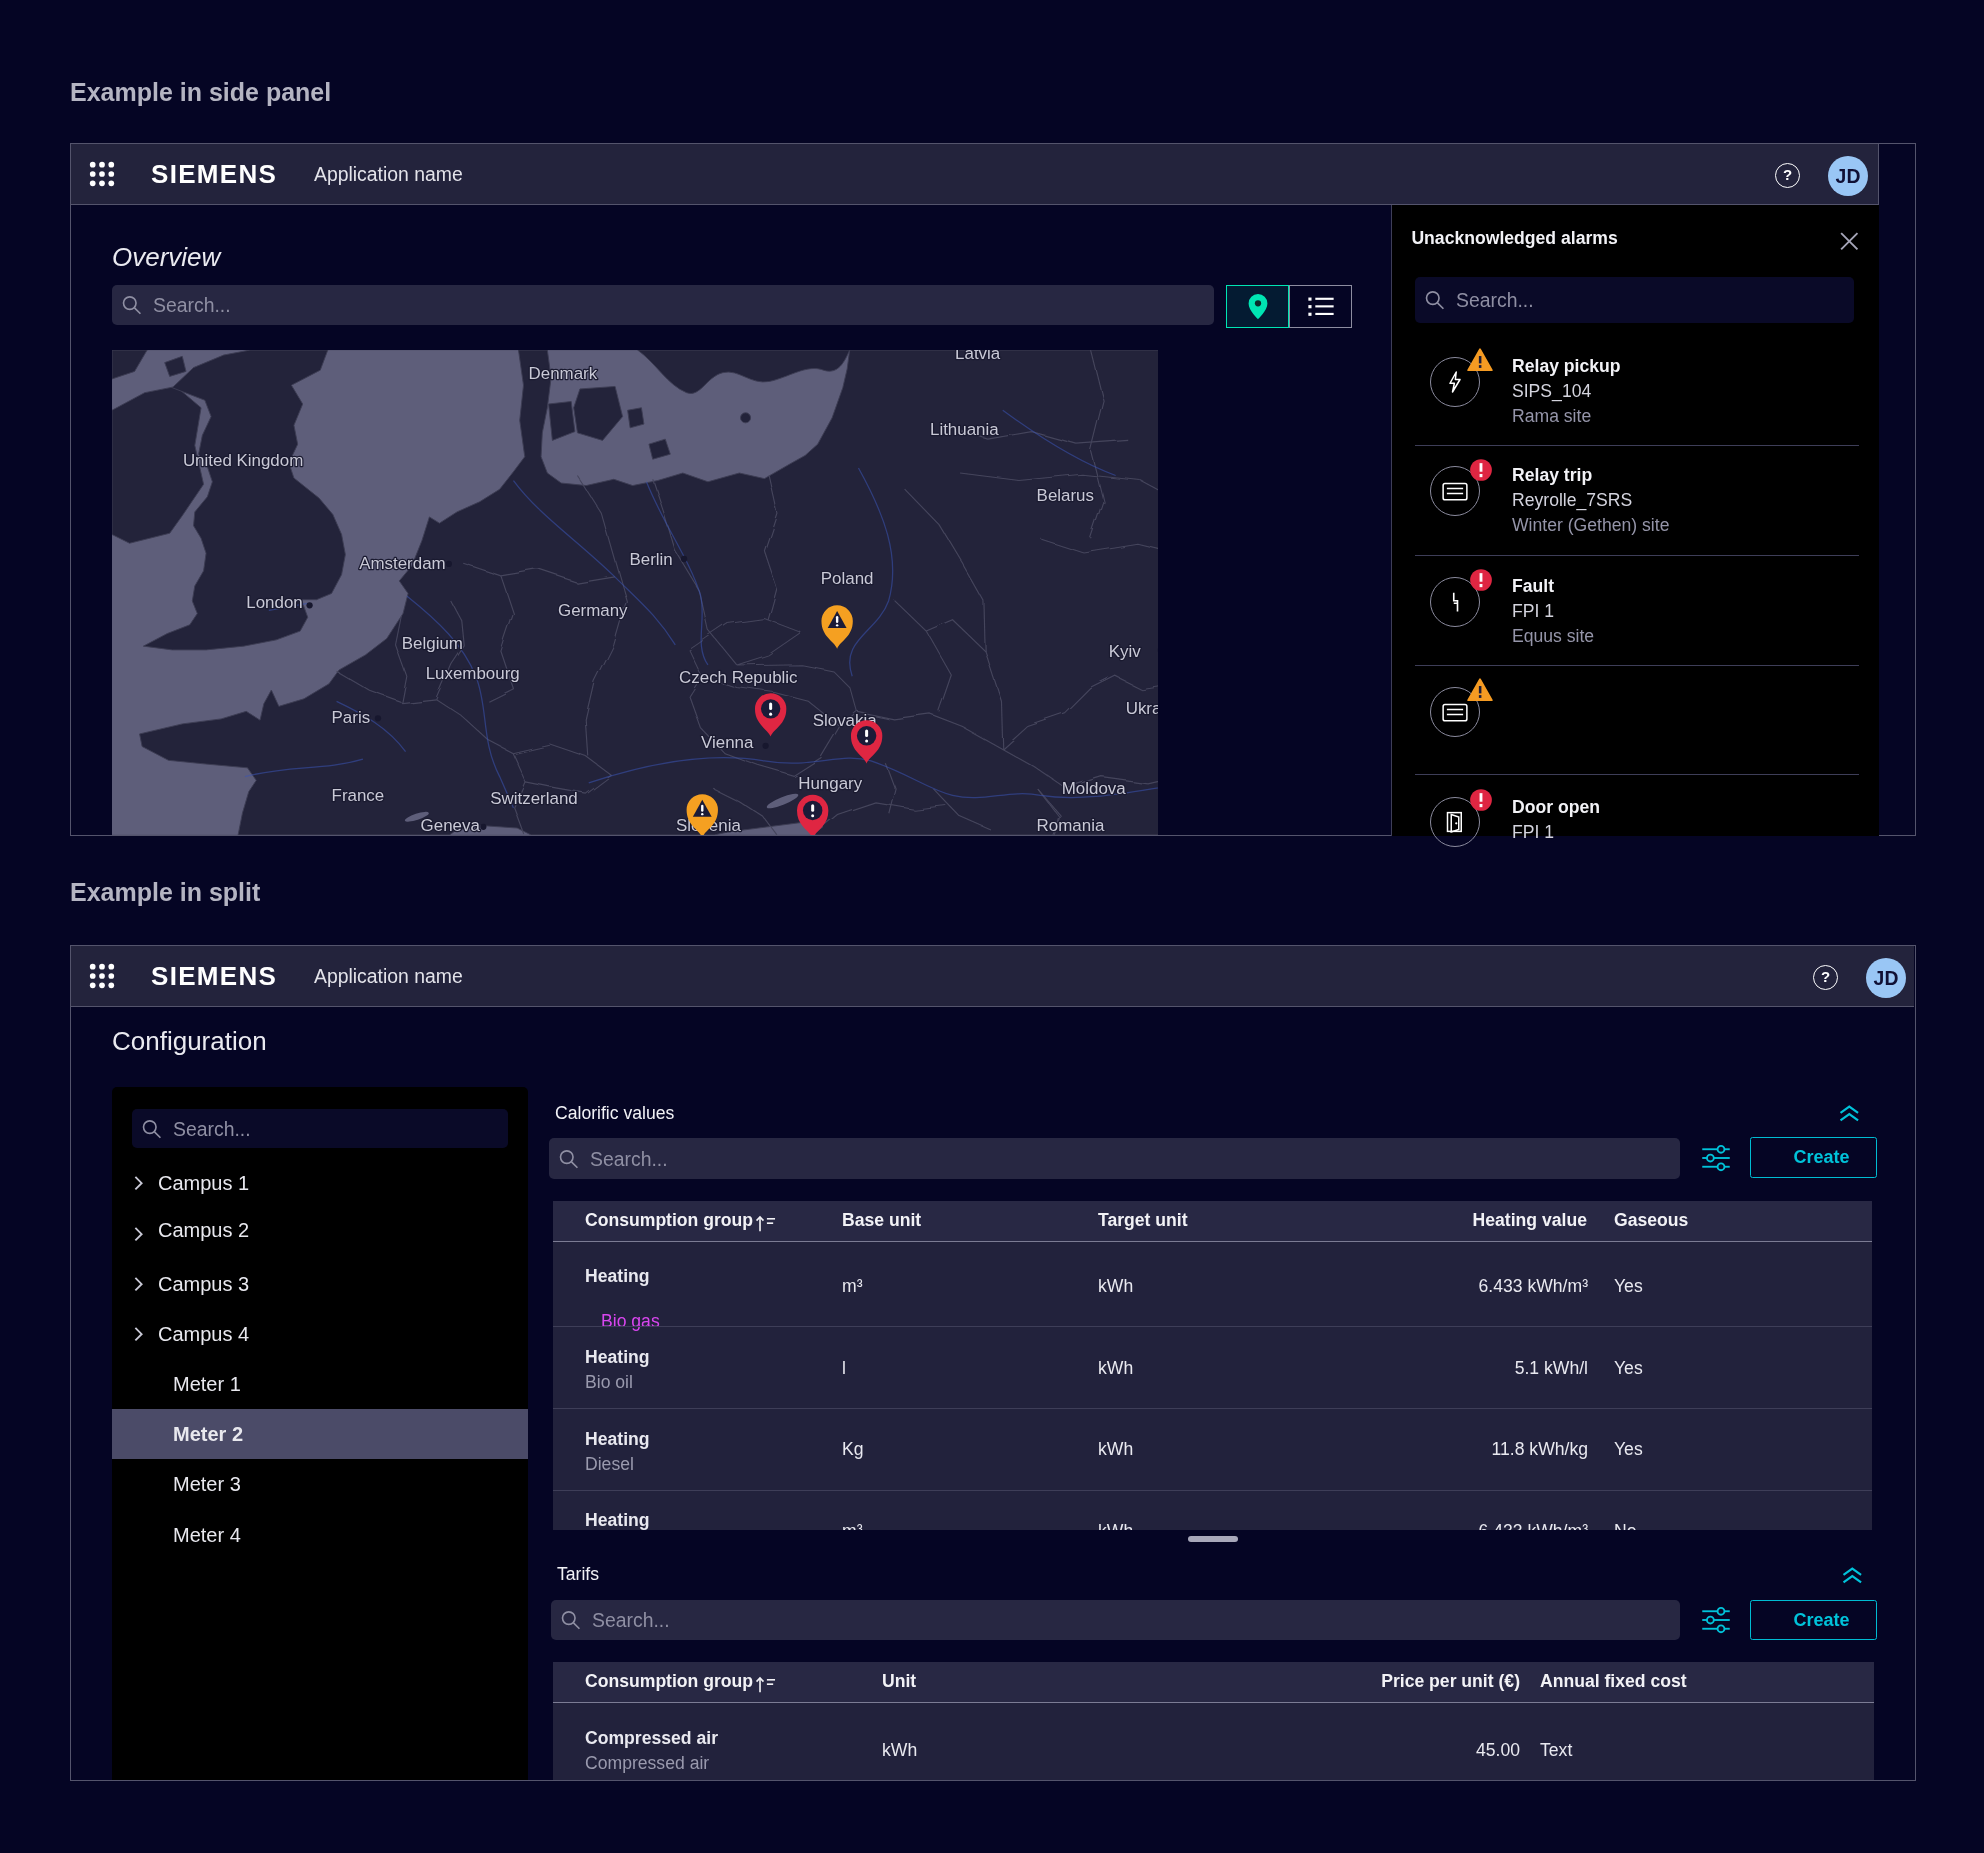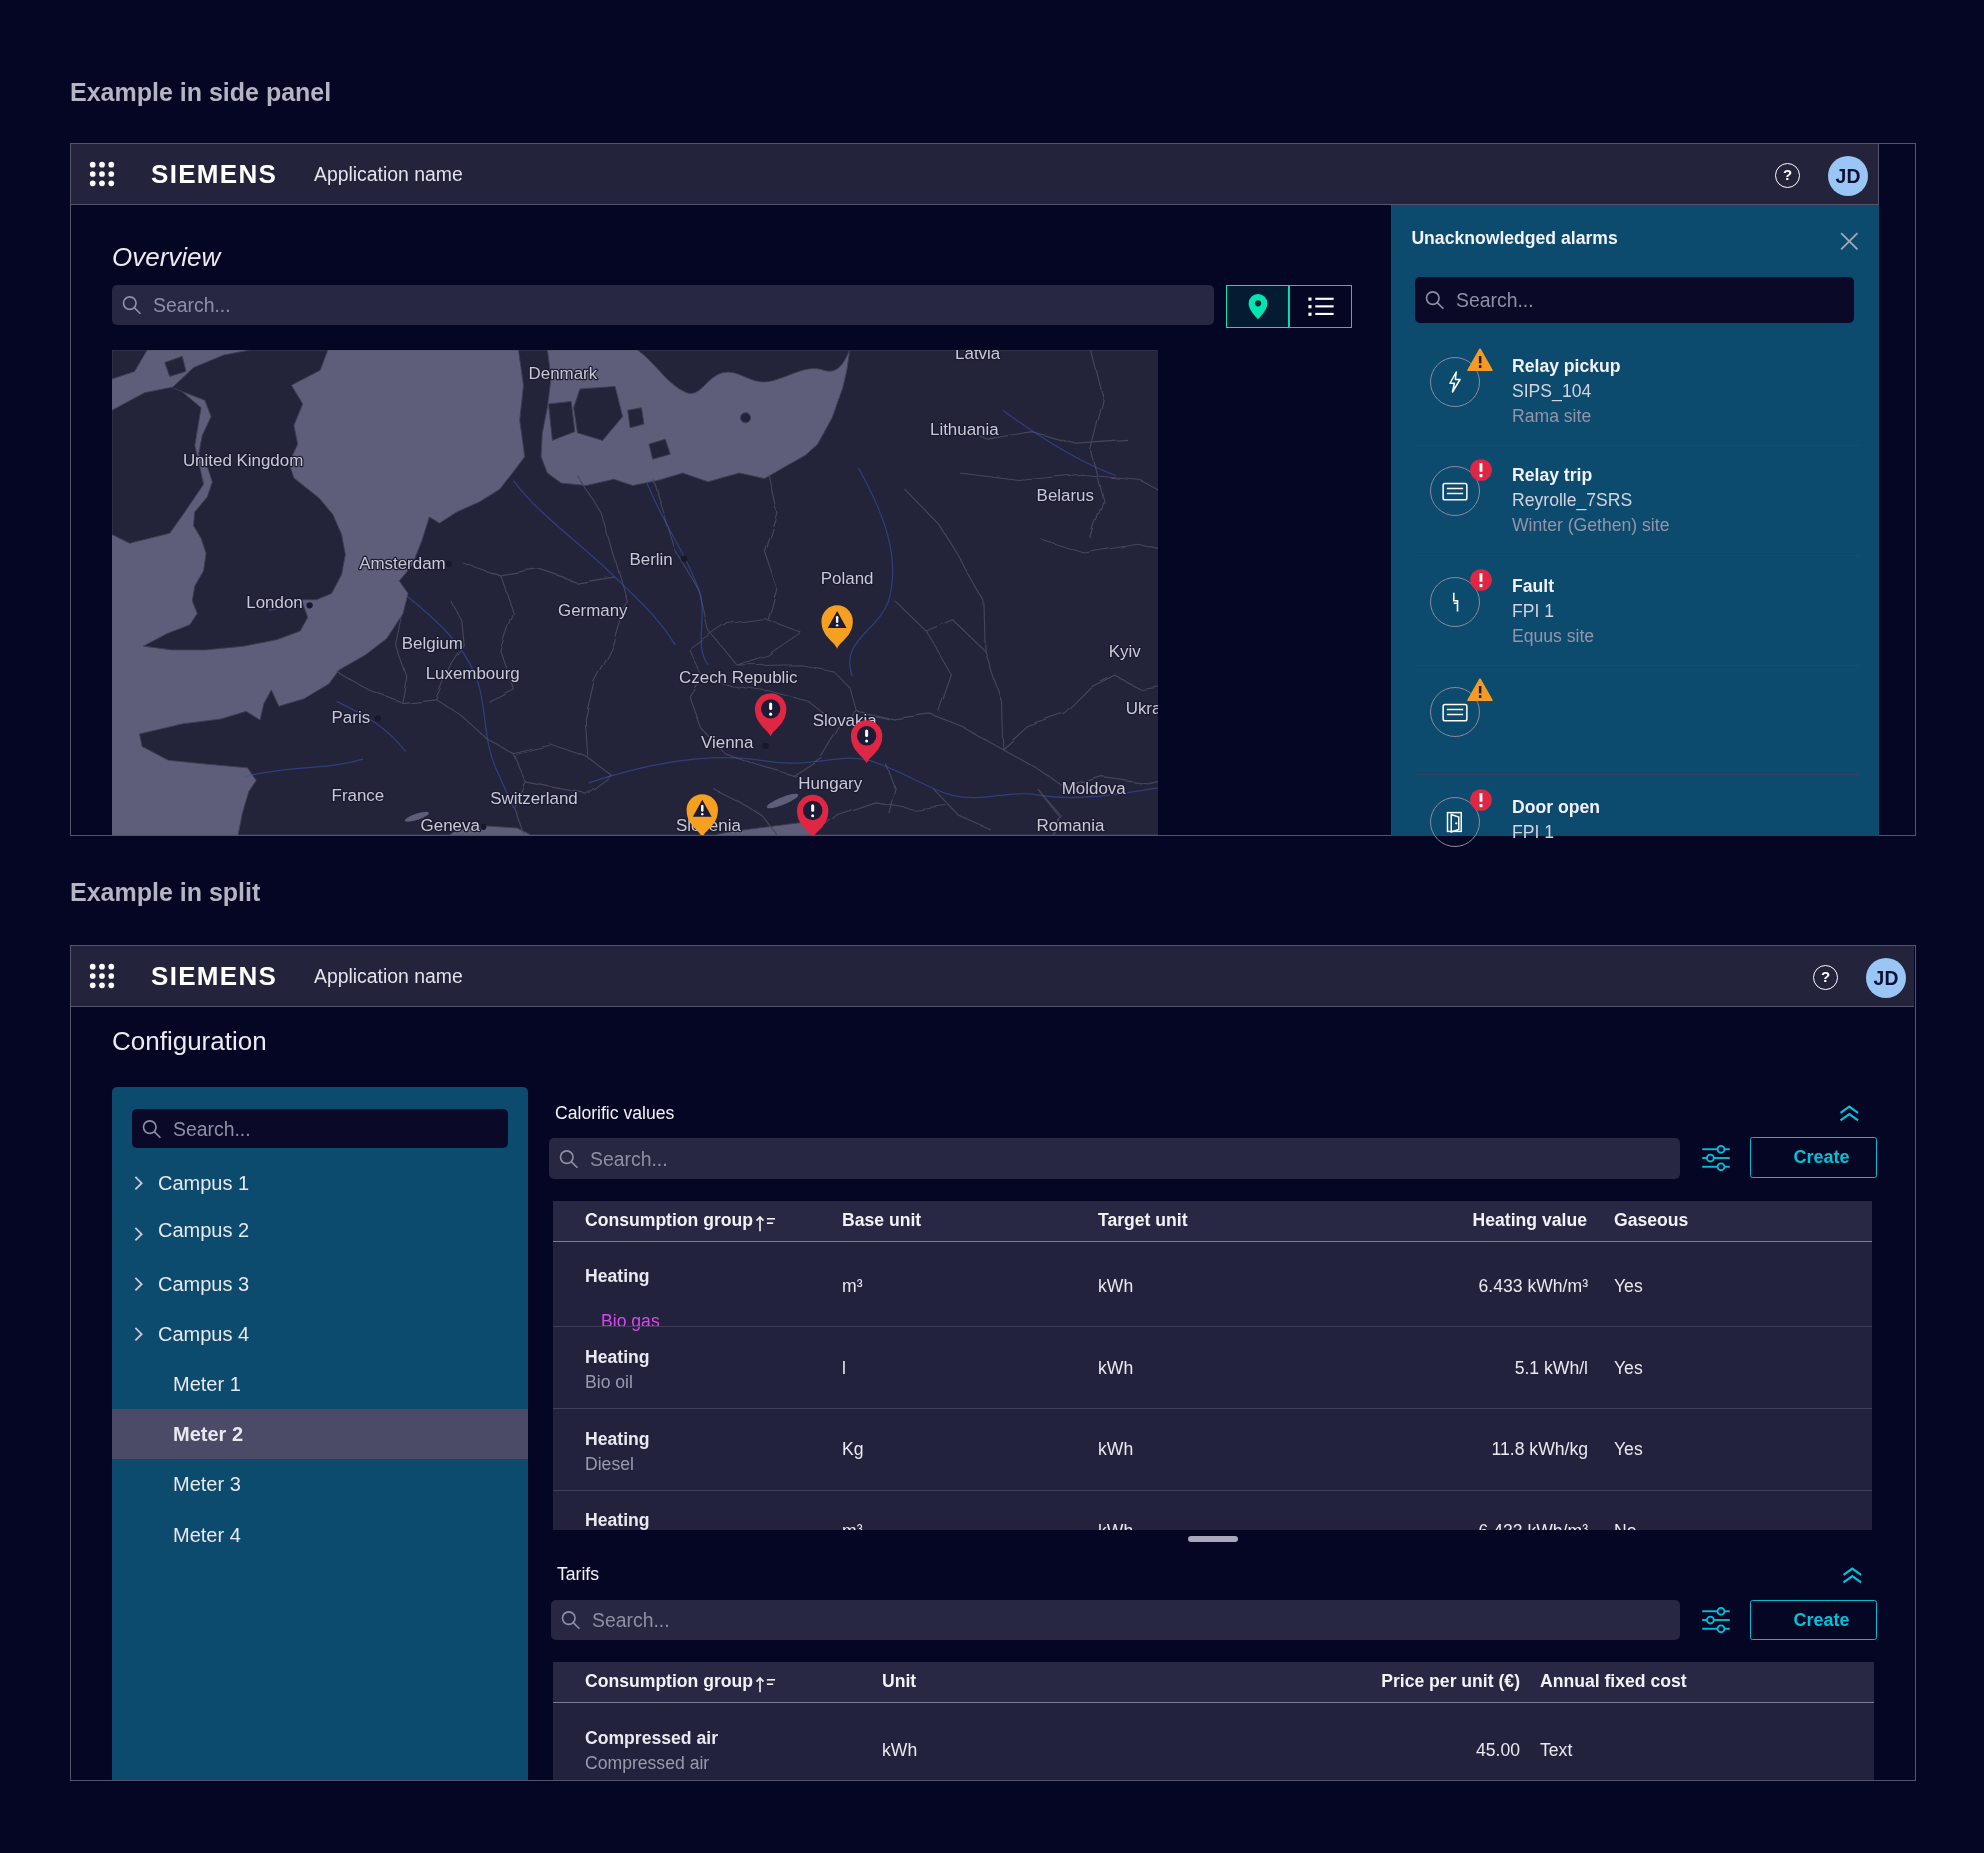--- a/index.html
+++ b/index.html
@@ -12,21 +12,21 @@
   .dots9 { position:absolute; }
   .siemens { position:absolute; color:#ffffff; font-weight:bold; font-size:26px; letter-spacing:1.3px; }
   .appname { position:absolute; color:#e3e3ea; font-size:19.4px; }
   .helpq { position:absolute; width:25px; height:25px; border:1.6px solid #fff; border-radius:50%; color:#fff; font-size:15px; font-weight:bold; text-align:center; line-height:22px; }
   .avatar { position:absolute; width:40px; height:40px; border-radius:50%; background:#99c6f5; color:#101035; font-size:19.4px; font-weight:bold; text-align:center; line-height:40px; }
   .ptitle { position:absolute; color:#eaeaf0; font-size:26px; }
   .search { position:absolute; background:#272742; border-radius:5px; }
   .search.dark { background:#0a0a28; }
   .search .sph { position:absolute; left:41px; top:50%; transform:translateY(-50%); color:#8f8fa3; font-size:19.4px; }
   .search svg { position:absolute; left:9.4px; top:50%; transform:translateY(-50%); }
-  .panel { position:absolute; background:#0c4a6e; }
+  .panel { position:absolute; background:#000000; }
   .atitle { position:absolute; color:#f2f2f6; font-weight:bold; font-size:17.6px; }
   .stitle { position:absolute; color:#f2f2f6; font-weight:normal; font-size:17.6px; }
   .a-item-t { color:#f2f2f6; font-weight:bold; font-size:17.6px; line-height:25px; }
   .a-item-m { color:#d4d4de; font-size:17.6px; line-height:25px; }
   .a-item-s { color:#9595a9; font-size:17.6px; line-height:25px; }
   .divider { position:absolute; height:0.6px; background:#3e3e58; }
   .circle-ic { position:absolute; width:50px; height:50px; border-radius:50%; border:1.3px solid #8b8b9e; }
   .treeitem { position:absolute; color:#e8e8ee; font-size:20px; }
   .btn-create { position:absolute; border:1.3px solid #00bcd2; border-radius:2.5px; color:#00c3da; font-size:18px; font-weight:bold; text-align:center;padding-left:16px; }
   .table { position:absolute; background:#22223c; }

